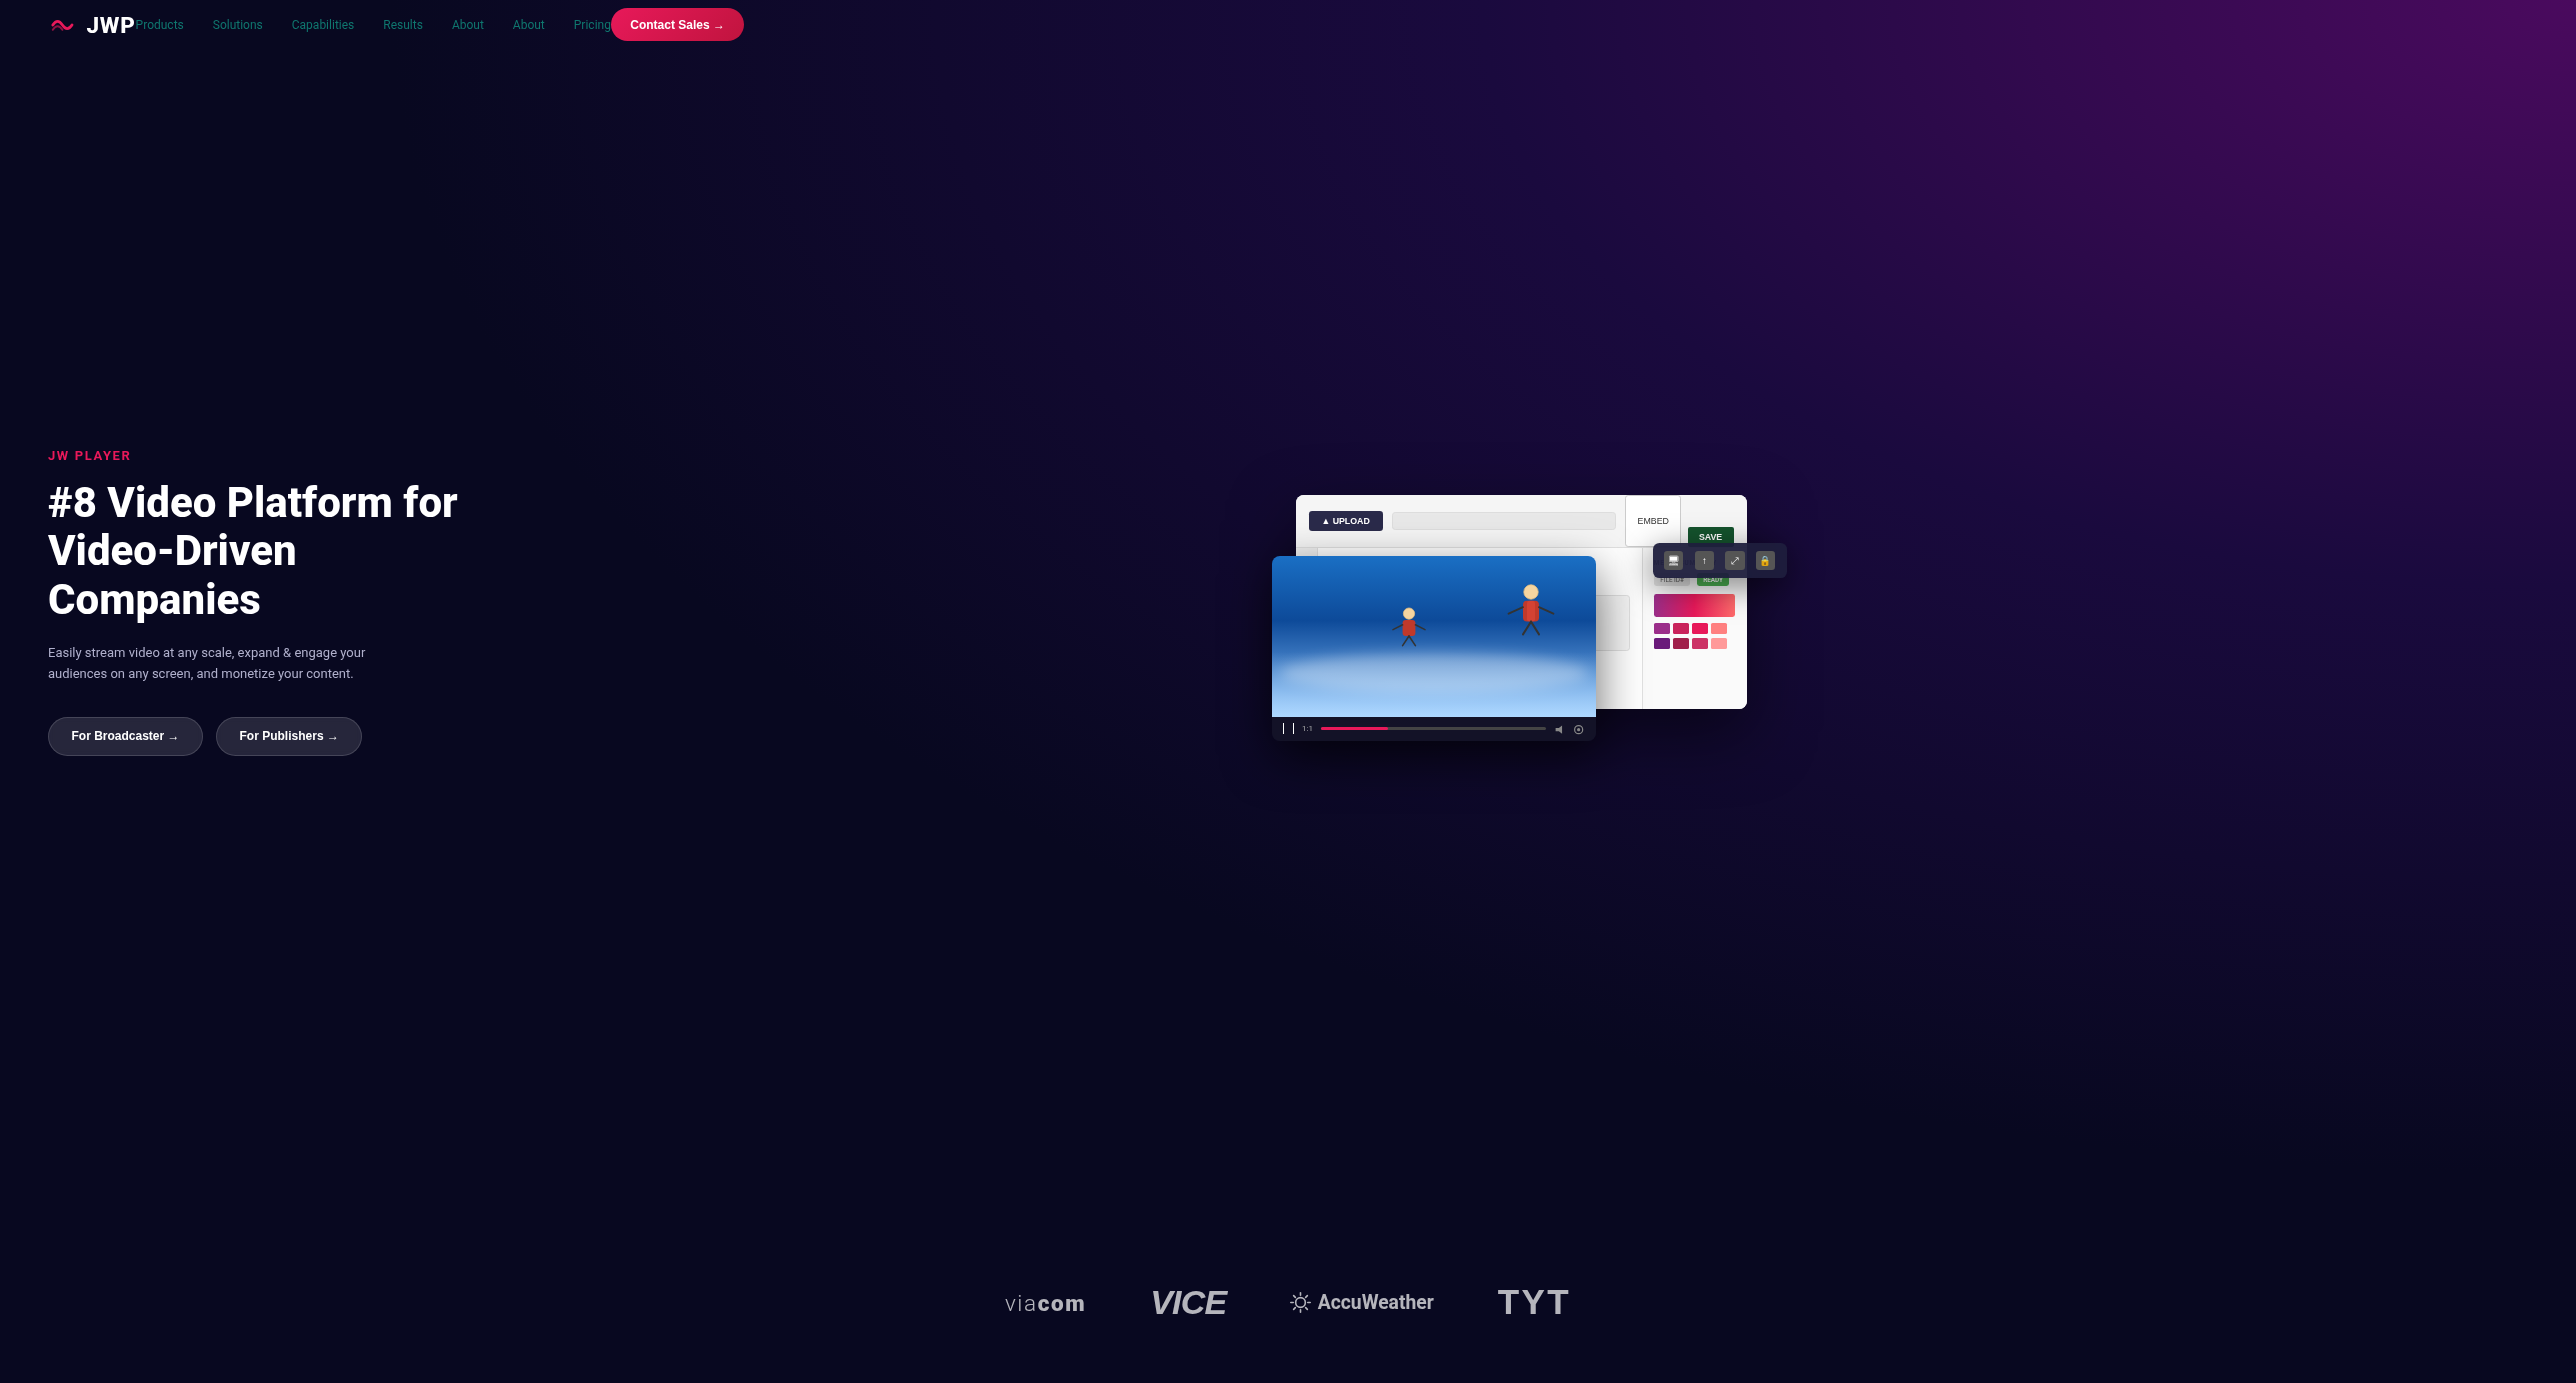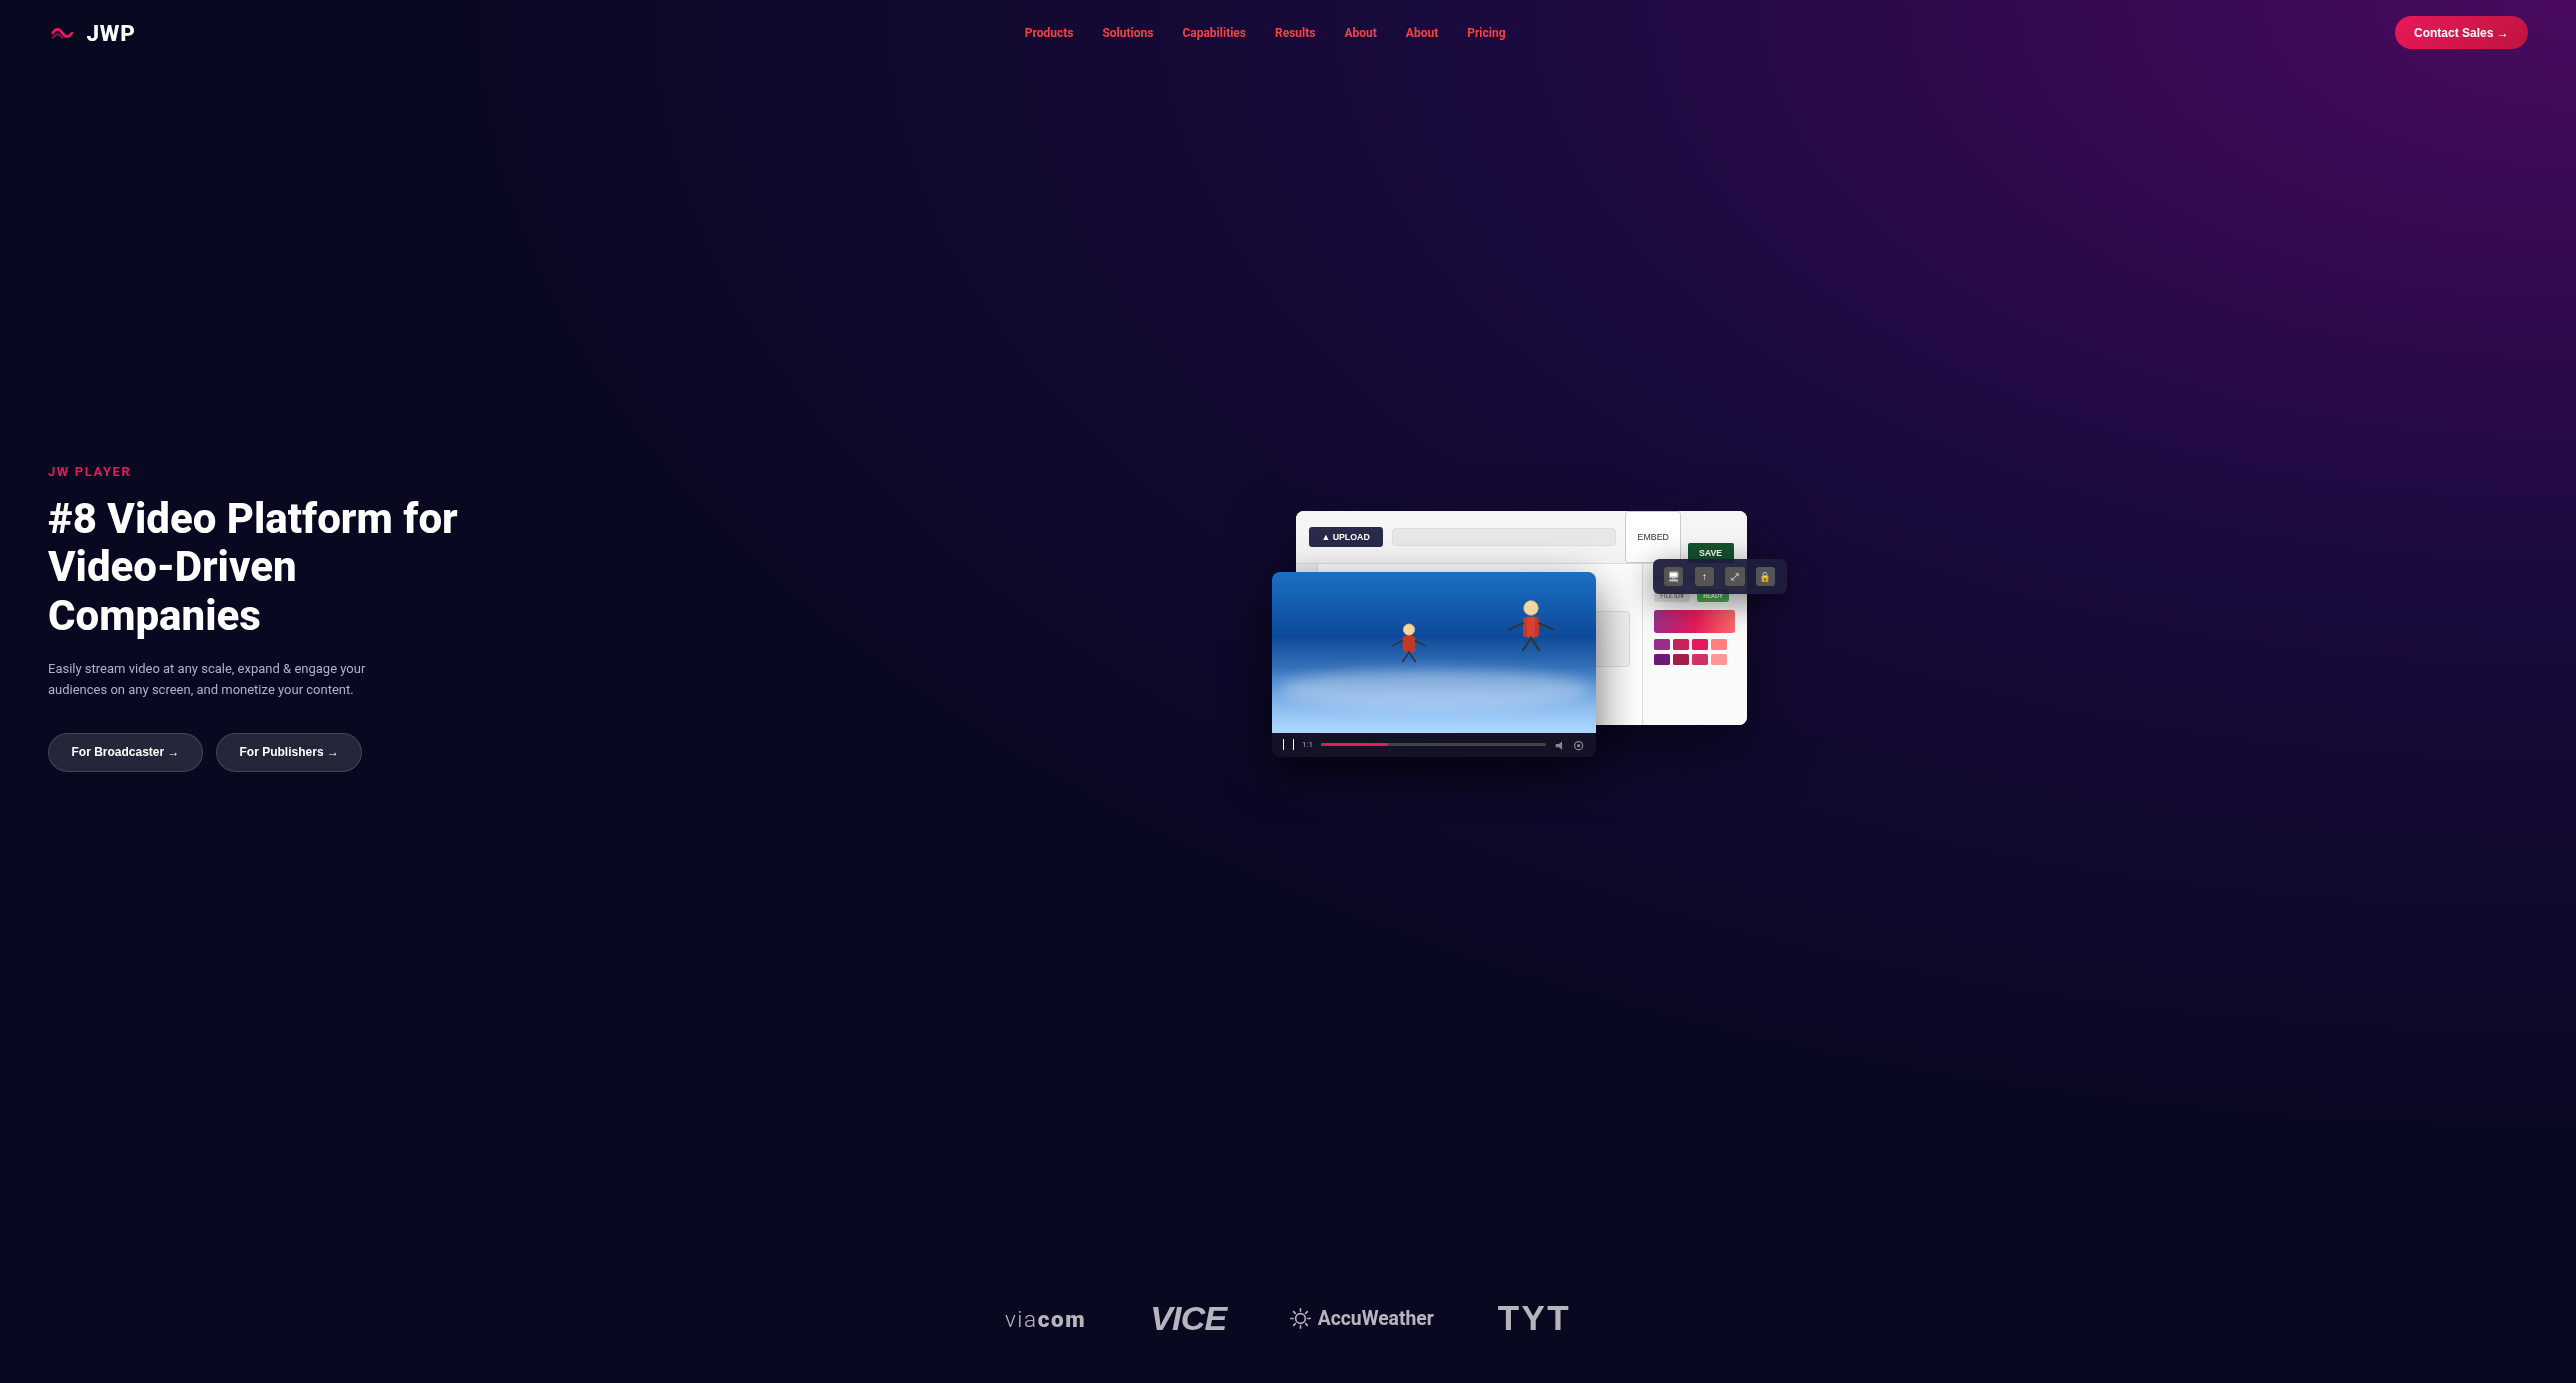--- a/index.html
+++ b/index.html
@@ -17,25 +17,24 @@
       position: fixed;
       top: 0; left: 0; right: 0; bottom: 0;
       background: radial-gradient(ellipse at top right, #4a0a5e 0%, #1a0a3e 30%, #080820 60%, #080820 100%);
       z-index: -1;
     }
 
     
     nav {
       display: flex;
       align-items: center;
-      justify-content: space-between;
-      padding: 16px 48px;
+      justify-content: flex-start;
+      padding: 8px 48px;
       position: relative;
       z-index: 10;
-      gap: 24px;
     }
 
     .logo-area {
       display: flex;
       align-items: center;
       gap: 6.4px;
     }
 
     .logo-icon {
       width: 32px;
@@ -50,24 +49,24 @@
     }
 
     .nav-links {
       display: flex;
       align-items: center;
       gap: 29px;
       list-style: none;
     }
 
     .nav-links a {
-      color: #ef4444;
+      color: #0f766e;
       text-decoration: none;
       font-size: 12px;
-      font-weight: 700;
+      font-weight: 400;
       transition: color 0.2s;
     }
 
     .nav-right {
       display: flex;
       align-items: center;
       gap: 16px;
     }
 
     .btn-contact {

